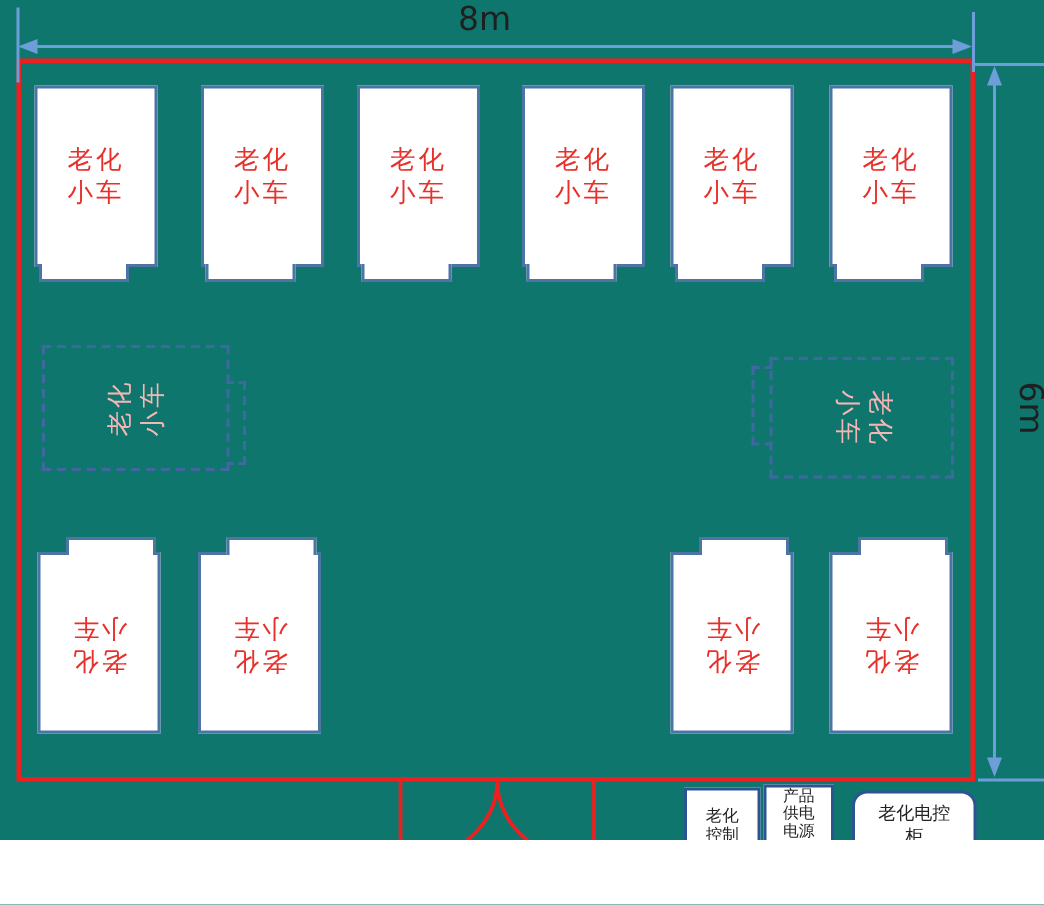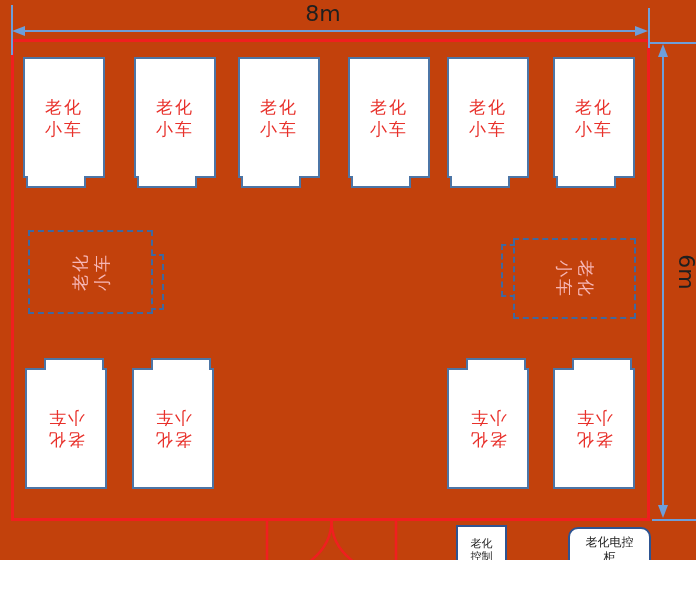--- a/index.html
+++ b/index.html
@@ -1,17 +1,17 @@
 <!DOCTYPE html>
 <html><head>
 <meta charset="utf-8">
 <style>
   html,body{margin:0;padding:0;background:#fff;}
   #canvas{
-    position:relative;width:696px;height:560px;background:#c2410c;overflow:hidden;
+    position:relative;width:696px;height:560px;background:#0f766e;overflow:hidden;
     font-family:"DejaVu Sans","Liberation Sans",sans-serif;
   }
   #overlay{position:absolute;left:0;top:0;width:696px;height:603px;pointer-events:none;}
 
   
   .room{position:absolute;left:11px;top:39px;width:639px;height:482px;
         border:3px solid #f01f1f;box-sizing:border-box;background:transparent;}
 
   
   .dim-label{position:absolute;color:#1f1f1f;font-size:22px;line-height:24px;text-align:center;}
@@ -114,20 +114,25 @@
   <div class="cart cart-bottom" style="left:553px">
     <div class="cart-text"><span>老化</span><br><span>小车</span></div>
     <div class="tab-t"></div>
   </div>
 
   <div class="cabinet cab-1">
     <div>老化</div>
     <div>控制</div>
     <div>柜</div>
   </div>
+  <div class="cabinet cab-2">
+    <div>产品</div>
+    <div>供电</div>
+    <div>电源</div>
+  </div>
   <div class="cabinet cab-3">
     <div>老化电控</div>
     <div>柜</div>
   </div>
 
   <svg id="overlay" viewBox="0 0 696 603" xmlns="http://www.w3.org/2000/svg">
     <g stroke="#6d9eda" stroke-width="2" fill="#6d9eda">
       <line x1="24" y1="31" x2="637" y2="31"></line>
       <polygon points="12,31 25,26 25,36" stroke="none"></polygon>
       <polygon points="648,31 635,26 635,36" stroke="none"></polygon>

